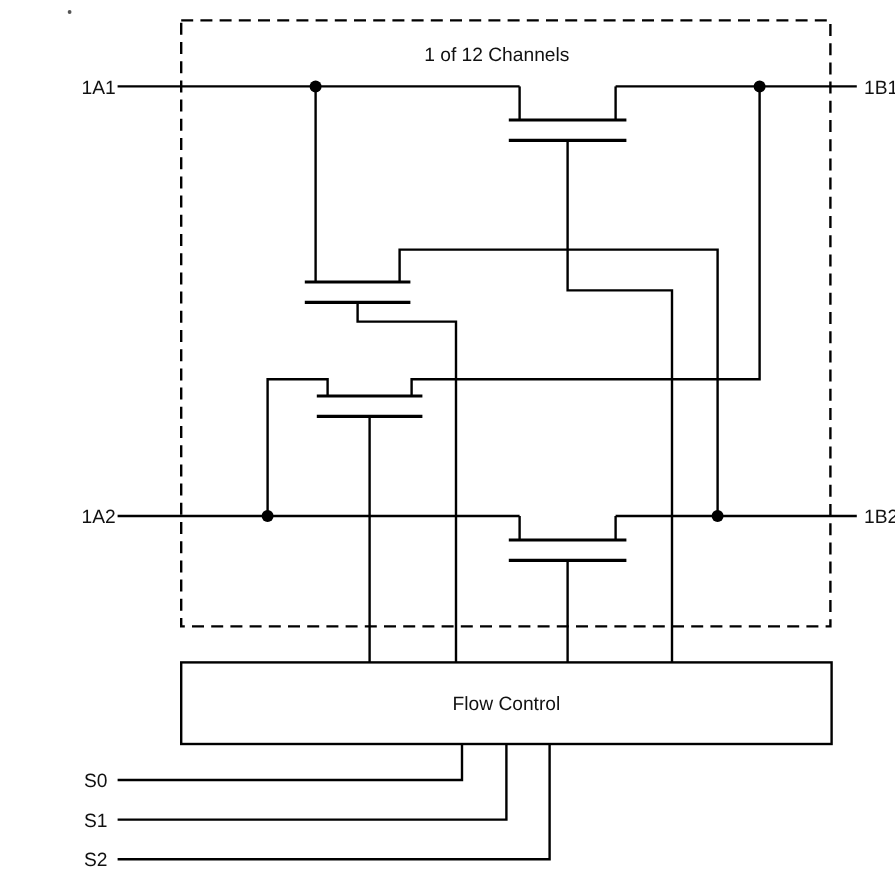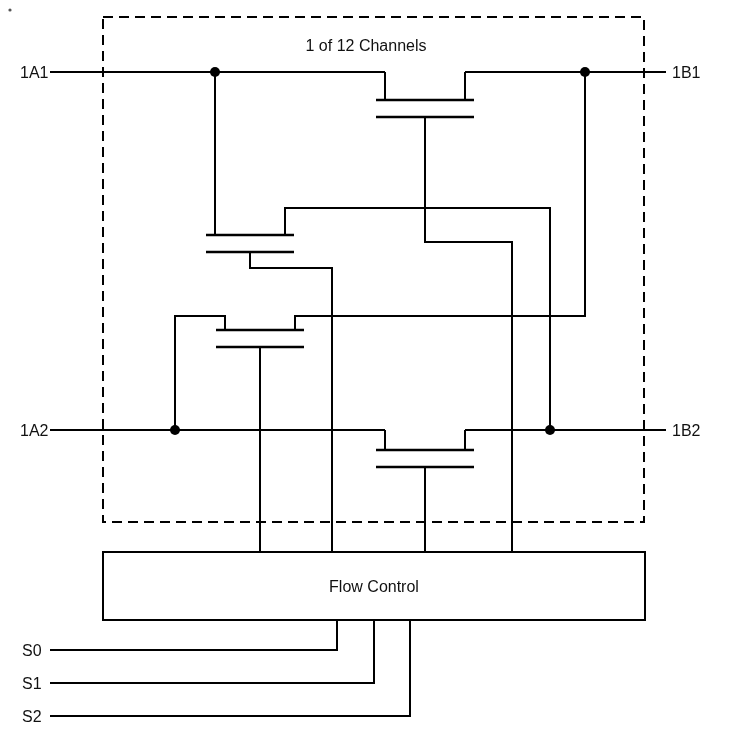--- a/index.html
+++ b/index.html
@@ -3,20 +3,21 @@
 <meta charset="utf-8">
 <style>
   html, body { margin: 0; padding: 0; }
   body { background: #ffffff; }
   .stage {
     position: relative;
     width: 618px;
     height: 736px;
     background: var(--bg, #ffffff);
     font-family: "Liberation Sans", sans-serif;
+    margin-left: 48px;
   }
   svg { display: block; }
   .wire  { fill: none; stroke: var(--line, #000000); stroke-width: 2; }
   .bar   { fill: none; stroke: var(--line, #000000); stroke-width: 2.6; }
   .dashed-box { fill: none; stroke: var(--line, #000000); stroke-width: 2; stroke-dasharray: 10 6; }
   .solid-box  { fill: #ffffff; stroke: var(--line, #000000); stroke-width: 2; }
   .dot   { fill: var(--line, #000000); stroke: none; }
   text   { font-family: "Liberation Sans", sans-serif; font-size: 16px; fill: #111111; }
   .center { text-anchor: middle; }
   .stray { fill: #555555; }

